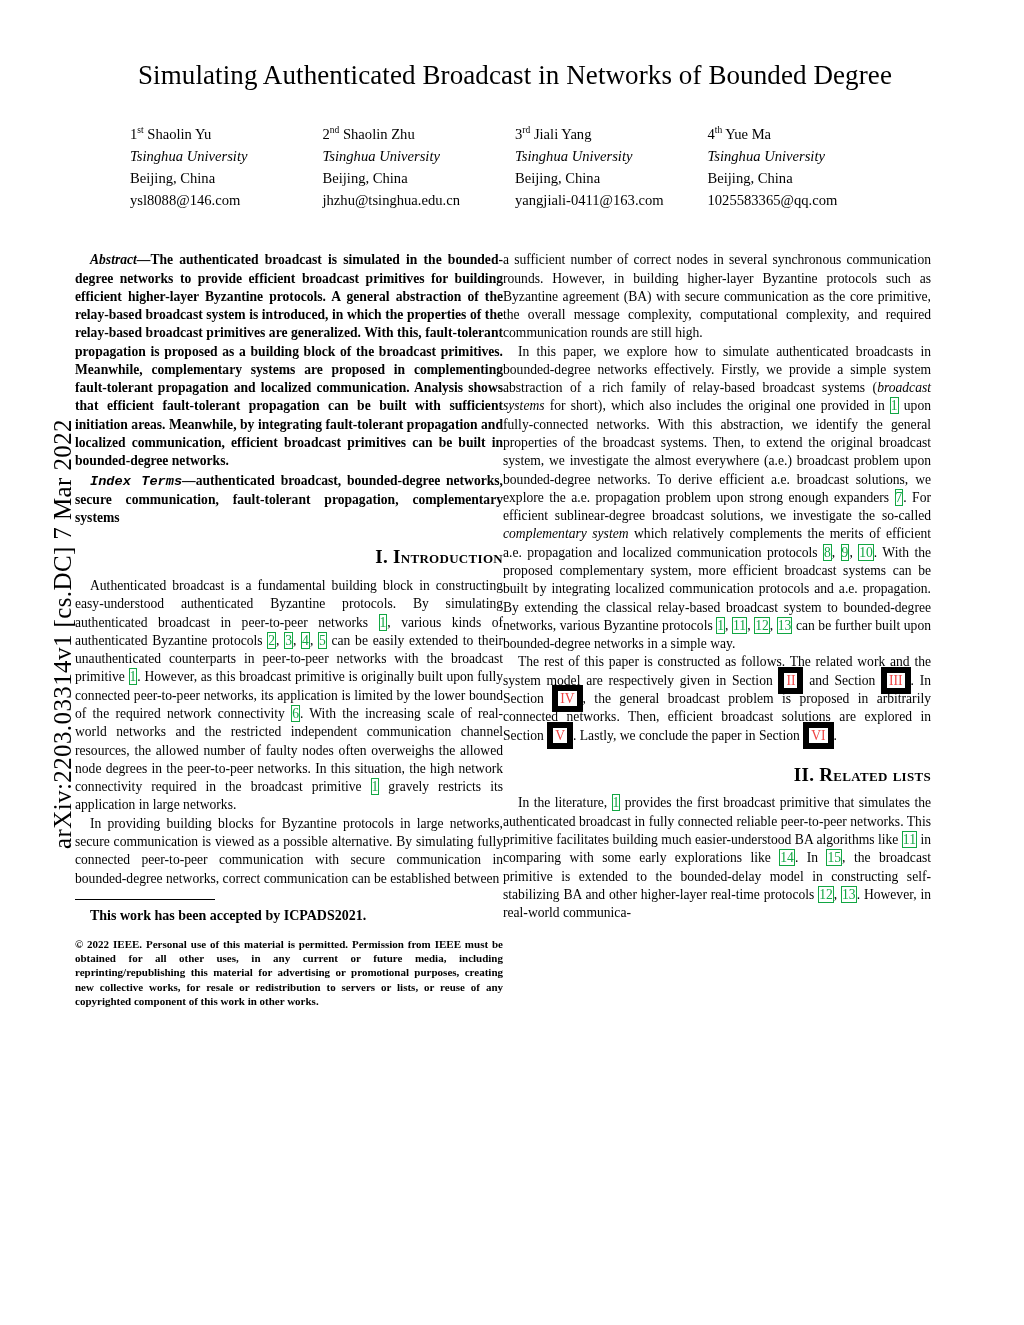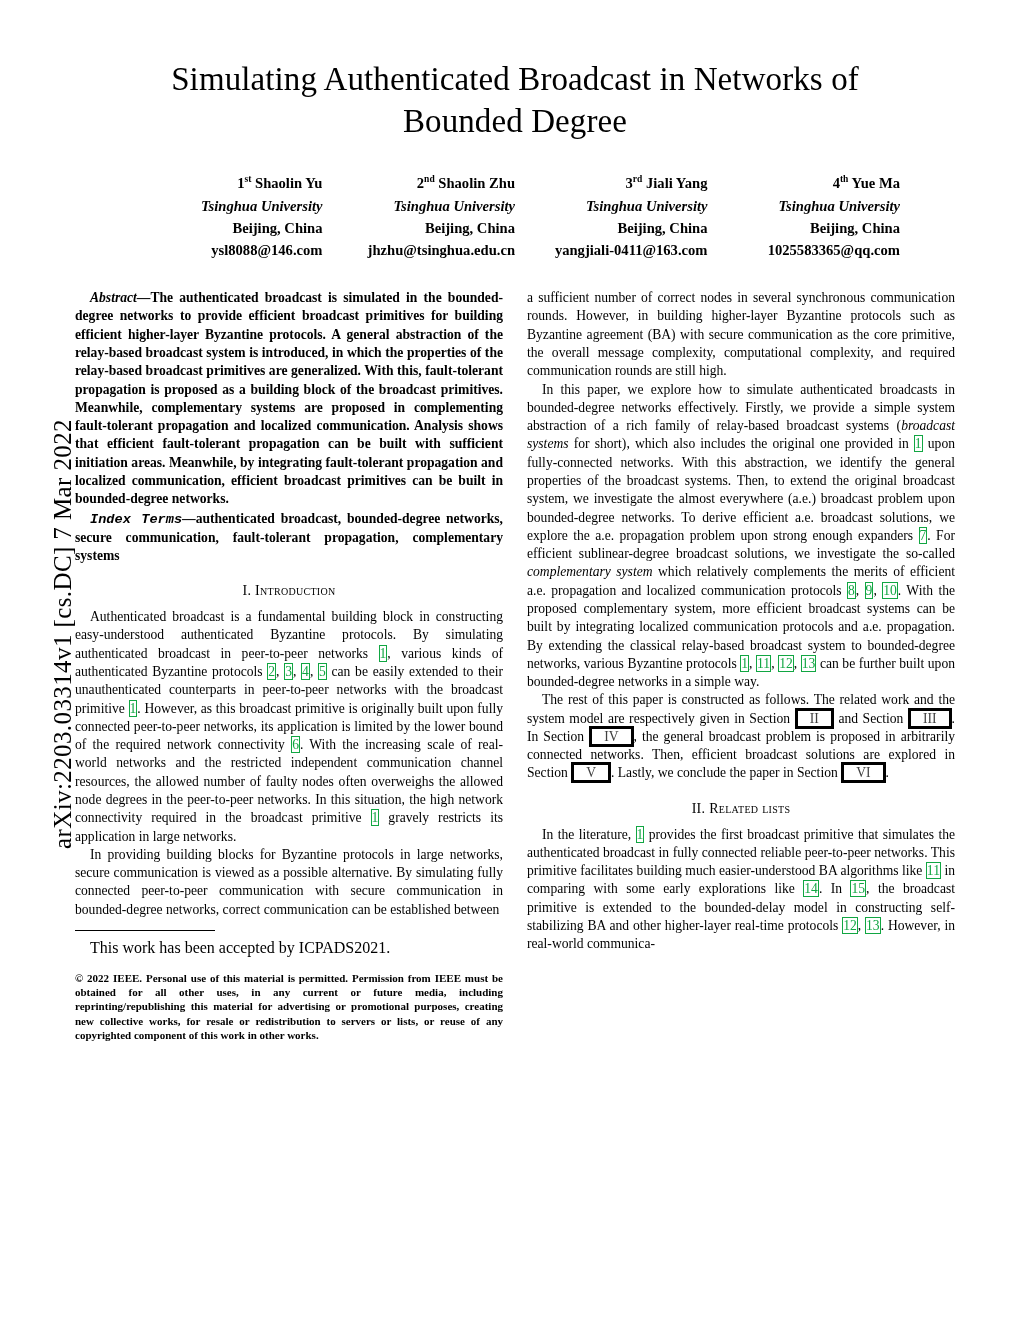--- a/index.html
+++ b/index.html
@@ -34,54 +34,52 @@
     color: #000;
     white-space: nowrap;
   }
   .content {
     position: absolute;
     left: 75px;
     top: 58px;
     width: 880px;
   }
   .title {
-    font-size: 33px;
+    font-size: 27px;
     line-height: 1.28;
     text-align: center;
     font-weight: normal;
     margin: 0 60px;
     letter-spacing: 0.1px;
   }
   .authors {
     display: flex;
     margin-top: 30px;
     padding: 0 55px;
   }
   .author {
     flex: 1;
-    text-align: right;
+    text-align: left;
     font-size: 14.6px;
     line-height: 1.52;
-    font-weight: bold;
   }
   .author .aff {
     font-style: italic;
   }
   .ord {
     font-size: 14.6px;
   }
   sup {
     font-size: 9.5px;
     vertical-align: super;
     line-height: 0;
   }
   .columns {
     display: flex;
-    margin-top: 28px;
-    gap: 24px;
+    margin-top: 40px;
   }
   .col {
     width: 428px;
     font-size: 13.6px;
     line-height: 1.345;
     text-align: justify;
     text-justify: inter-word;
   }
   p {
     margin: 0;
@@ -102,51 +100,52 @@
     text-align: justify;
     text-indent: 15px;
     margin-top: 1px;
   }
   .indexterms .lead {
     font-style: italic;
     font-weight: bold;
     font-family: Liberation Mono, monospace;
   }
   h2.section {
-    font-size: 14px;
-    font-weight: normal;
-    text-align: center;
+    font-size: 19px;
+    font-weight: bold;
+    text-align: right;
     margin: 17px 0 7px 0;
     font-variant: small-caps;
     letter-spacing: 0.3px;
   }
   .ref {
     color: #11a642;
     text-decoration: none;
     border: 1px solid #11a642;
     padding: 0 0px;
     line-height: 1;
   }
   .reflink {
-    color: #404040;
-    border: 3px solid #000000;
+    color: #ef4444;
+    border: 6px solid #000000;
     text-decoration: none;
-    padding: 0 12px;
+    padding: 0 2px;
   }
   .footnote-rule {
     margin-top: 11px;
     width: 140px;
     height: 1px;
     background: #000;
   }
   .footnote {
-    font-size: 16px;
+    font-size: 14px;
     line-height: 1.36;
     text-indent: 15px;
     margin-top: 6px;
+    font-weight: bold;
   }
   .copyright {
     font-size: 11px;
     line-height: 1.3;
     text-align: justify;
     margin-top: 12px;
     text-indent: 0;
     font-weight: bold;
   }
   .it { font-style: italic; }

